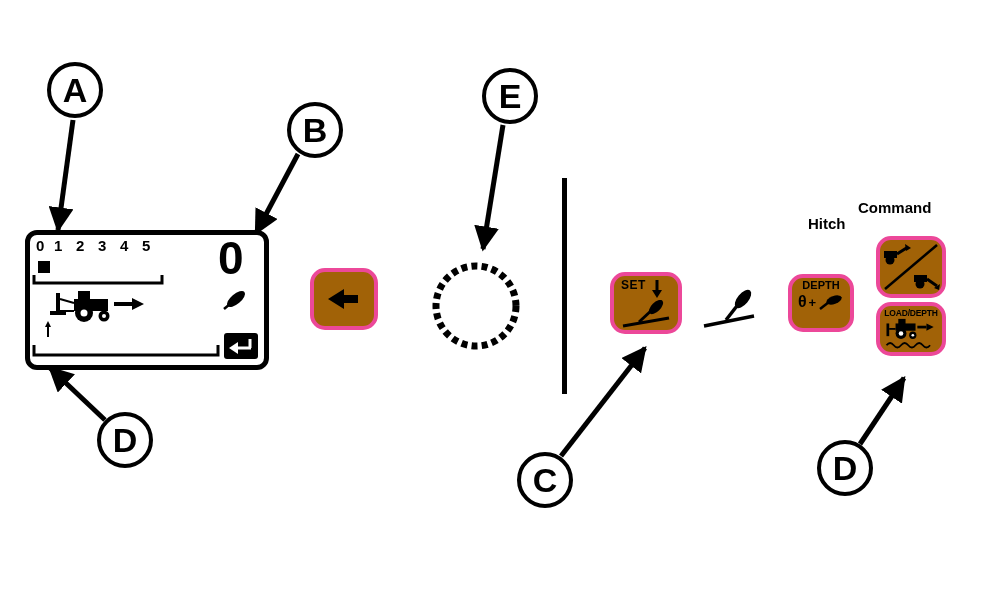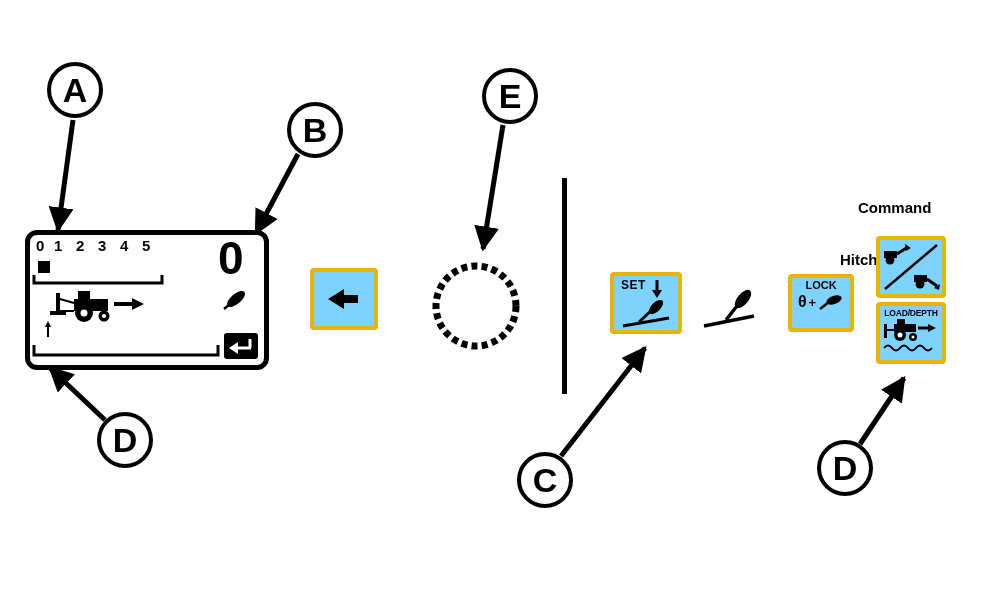--- a/index.html
+++ b/index.html
@@ -7,21 +7,21 @@
     position:relative;width:992px;height:592px;background:#ffffff;
     font-family:"Liberation Sans", sans-serif;overflow:hidden;color:#000;
   }
   .abs{position:absolute;}
   .callout{
     width:56px;height:56px;border:4px solid #000;border-radius:50%;
     background:#fff;display:flex;align-items:center;justify-content:center;
     font-size:34px;font-weight:bold;box-sizing:border-box;z-index:3;
   }
   .btn{
-    border:4px solid #eab308;border-radius:4px;background:#7dd3fc;
+    border:4px solid #ec4899;border-radius:15px;background:#a16207;
     box-sizing:border-box;display:flex;align-items:center;justify-content:center;
     flex-direction:column;z-index:2;
   }
   .display{
     border:5px solid #000;border-radius:12px;background:#fff;
     box-sizing:border-box;z-index:2;
   }
   .scale-num{position:absolute;top:3px;font-size:15px;font-weight:bold;line-height:1;}
   .big-value{position:absolute;left:188px;top:0px;font-size:46px;font-weight:bold;line-height:1;}
   .heading{font-size:15px;font-weight:bold;line-height:1;z-index:2;}
@@ -136,53 +136,53 @@
     </svg>
   </div>
 
   <svg class="abs" style="left:700px;top:286px;z-index:2;" width="58" height="46" viewBox="0 0 58 46">
     <line x1="4" y1="40" x2="54" y2="30" stroke="#000" stroke-width="3.5"></line>
     <line x1="26" y1="34" x2="40" y2="16" stroke="#000" stroke-width="3.5"></line>
     <ellipse cx="43" cy="13" rx="11" ry="5.5" transform="rotate(-50 43 13)" fill="#000"></ellipse>
   </svg>
 
   <div class="btn abs" style="left:788px;top:274px;width:66px;height:58px;justify-content:flex-start;">
-    <span class="lock-label">LOCK</span>
+    <span class="lock-label">DEPTH</span>
     <div class="lock-row">
       <span class="theta">θ</span>
       <span class="plus">+</span>
       <svg width="26" height="18" viewBox="0 0 26 18">
         <line x1="2" y1="16" x2="11" y2="9" stroke="#000" stroke-width="2.5"></line>
         <ellipse cx="16" cy="7" rx="8" ry="4" transform="rotate(-20 16 7)" fill="#000"></ellipse>
       </svg>
     </div>
   </div>
 
-  <span class="heading abs" style="left:840px;top:216px;margin-top:36px;">Hitch</span>
+  <span class="heading abs" style="left:808px;top:216px;">Hitch</span>
   <span class="heading abs" style="left:858px;top:200px;">Command</span>
 
   <div class="btn abs" style="left:876px;top:236px;width:70px;height:62px;">
     <svg width="62" height="54" viewBox="0 0 62 54">
       <line x1="5" y1="49" x2="57" y2="5" stroke="#000" stroke-width="2.5"></line>
       <g transform="translate(2,4)">
         <circle cx="8" cy="16" r="4.5" fill="#000"></circle>
         <rect x="2" y="7" width="13" height="7" fill="#000"></rect>
         <line x1="15" y1="10" x2="26" y2="3" stroke="#000" stroke-width="3"></line>
         <polygon points="23,0 29,4 24,7" fill="#000"></polygon>
       </g>
       <g transform="translate(32,30)">
         <circle cx="8" cy="14" r="4.5" fill="#000"></circle>
         <rect x="2" y="5" width="13" height="7" fill="#000"></rect>
         <line x1="15" y1="9" x2="25" y2="16" stroke="#000" stroke-width="3"></line>
         <polygon points="22,18 28,14 27,20" fill="#000"></polygon>
       </g>
     </svg>
   </div>
 
-  <div class="btn abs" style="left:876px;top:302px;width:70px;height:62px;justify-content:flex-start;">
+  <div class="btn abs" style="left:876px;top:302px;width:70px;height:54px;justify-content:flex-start;">
     <span class="ld-label">LOAD/DEPTH</span>
     <svg width="62" height="38" viewBox="0 0 62 38">
       <rect x="4" y="6" width="3" height="14" fill="#000"></rect>
       <line x1="7" y1="12" x2="14" y2="12" stroke="#000" stroke-width="2"></line>
       <rect x="14" y="6" width="22" height="8" fill="#000"></rect>
       <rect x="17" y="1" width="8" height="6" fill="#000"></rect>
       <circle cx="20" cy="17" r="6" fill="#000"></circle>
       <circle cx="20" cy="17" r="2.5" fill="#fff"></circle>
       <circle cx="33" cy="19" r="4" fill="#000"></circle>
       <circle cx="33" cy="19" r="1.5" fill="#fff"></circle>

